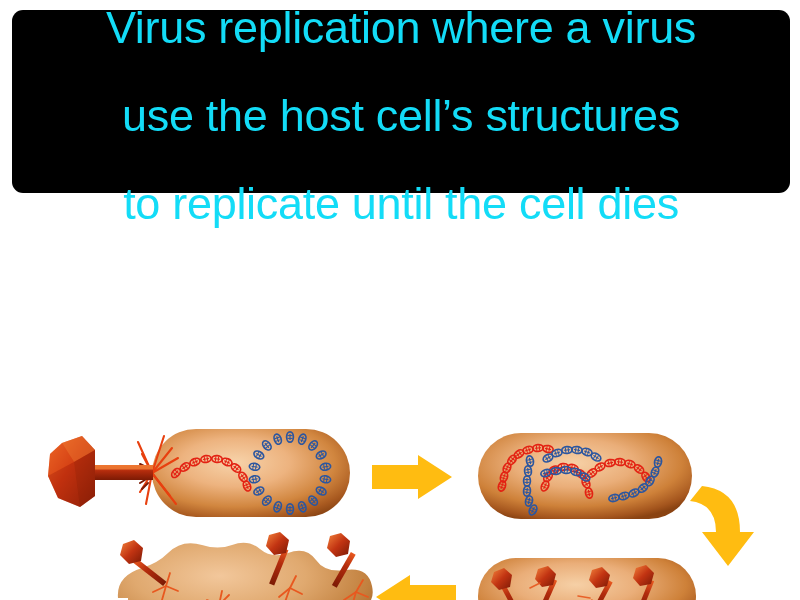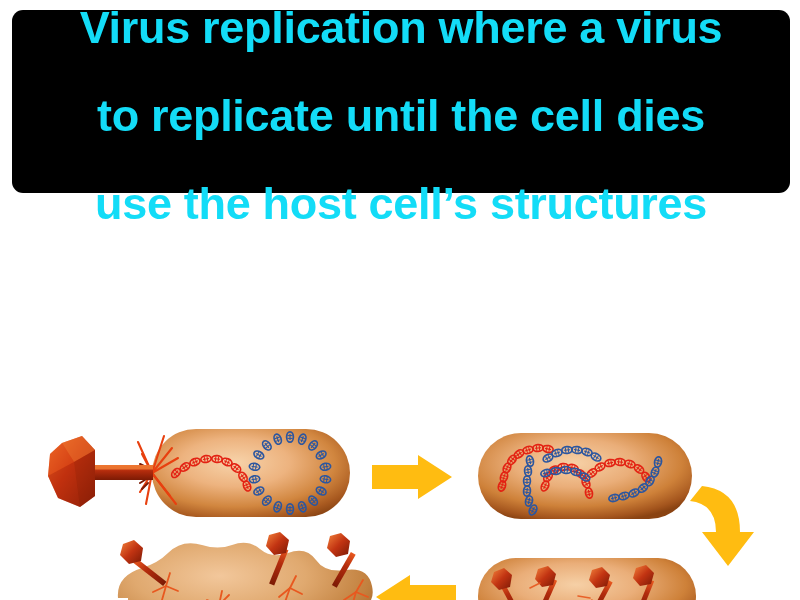--- a/index.html
+++ b/index.html
@@ -29,21 +29,21 @@
     flex-direction: column;
     align-items: center;
     justify-content: center;
     padding: 2px 8px 6px 8px;
   }
   .title-line {
     color: #13DCF7;
     font-family: "Liberation Sans", sans-serif;
     font-size: 45px;
     line-height: 56px;
-    font-weight: 700;
+    font-weight: 400;
     white-space: nowrap;
     letter-spacing: -0.3px;
     text-align: center;
     margin-top: 32px;
   }
 
   
   #diagram {
     position: absolute;
     left: 0;
@@ -55,22 +55,22 @@
     display: block;
     width: 800px;
     height: 404px;
   }
 </style>
 </head>
 <body>
 
 <div id="title-banner">
   <div class="title-line">Virus replication where a virus</div>
+  <div class="title-line">use the host cell’s structures</div>
   <div class="title-line">to replicate until the cell dies</div>
-  <div class="title-line">use the host cell’s structures</div>
 </div>
 
 <div id="diagram">
 <svg id="diagram-svg" viewBox="0 0 800 404" xmlns="http://www.w3.org/2000/svg">
   <defs>
 
     <radialGradient id="bactGrad" cx="42%" cy="38%" r="72%">
       <stop offset="0%" stop-color="#F7D3AA"></stop>
       <stop offset="38%" stop-color="#EDB37F"></stop>
       <stop offset="70%" stop-color="#D1863F"></stop>

